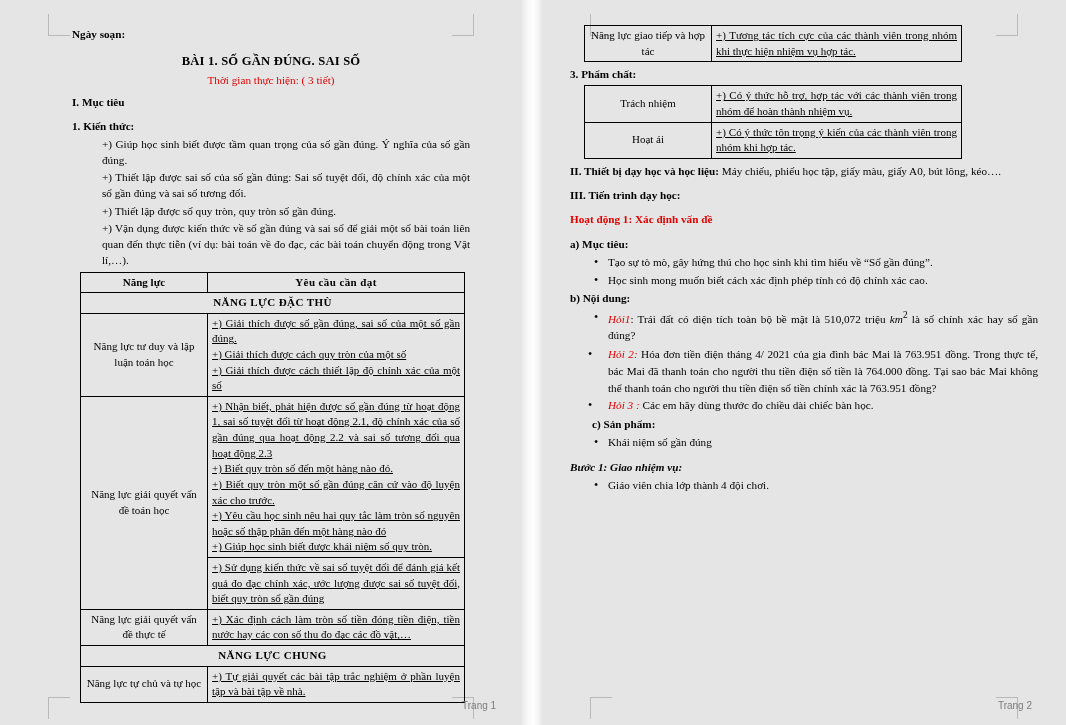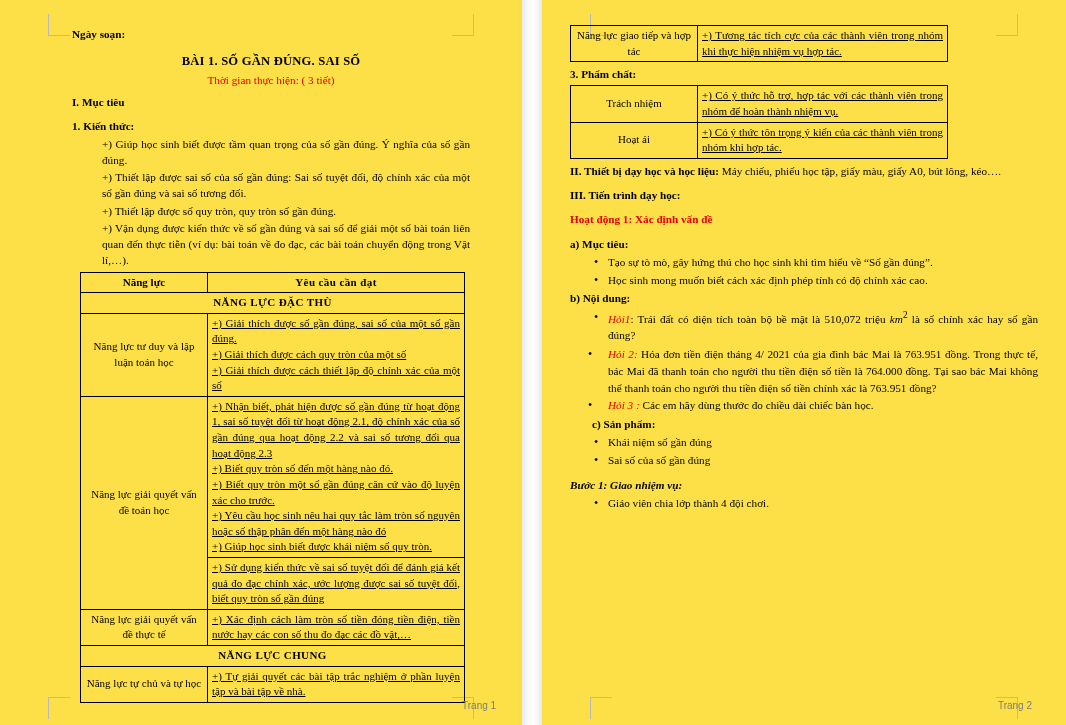--- a/index.html
+++ b/index.html
@@ -5,21 +5,21 @@
   html,body{margin:0;padding:0;}
   body{
     width:1066px;height:725px;
     background:#ffffff;
     font-family:"Liberation Serif","DejaVu Serif",serif;
     color:#000000;
     overflow:hidden;
     position:relative;
   }
   .pages{position:absolute;inset:0;display:flex;}
-  .page{position:relative;width:522px;height:725px;background:#fde047;overflow:hidden;}
+  .page{position:relative;width:522px;height:725px;background:#e5e5e5;overflow:hidden;}
   .page.right{width:524px;}
   .gutter{width:20px;height:725px;
     background:linear-gradient(to right,#e9e9e9 0%,#f7f7f7 25%,#ffffff 55%,#f2f2f2 85%,#e6e6e6 100%);
   }
   
   .mark{position:absolute;width:22px;height:22px;pointer-events:none;}
   .mark i{position:absolute;background:#b9b9b9;display:block;}
   .mark.tl{top:14px;left:48px;}
   .mark.tl i:nth-child(1){left:0;top:0;width:1px;height:22px;}
   .mark.tl i:nth-child(2){left:0;top:21px;width:22px;height:1px;}
@@ -46,21 +46,21 @@
   .subtitle{color:#e00000;text-align:center;font-size:11.2px;margin:0 0 8px 0;}
   .ind2{padding-left:22px;}
   .hang{padding-left:30px;text-indent:0;}
 
   ul.bul{margin:2px 0 2px 0;padding-left:38px;list-style:none;}
   ul.bul>li{position:relative;font-size:11.2px;line-height:1.5;margin-bottom:1px;}
   ul.bul>li:before{content:"\2022";position:absolute;left:-14px;top:-1px;font-size:12px;}
   ul.bul.wide>li:before{left:-20px;}
 
   table.t{border-collapse:collapse;width:385px;margin:3px 0 4px 8px;table-layout:fixed;}
-  .page.right table.t{width:378px;margin-left:0;}
+  .page.right table.t{width:378px;margin-left:14px;}
   table.t td{border:1px solid #000;font-size:11px;line-height:1.42;vertical-align:middle;padding:2px 4px;}
   td.lab{text-align:center;width:118px;}
   .page.right td.lab{width:118px;}
   td.val{text-align:justify;padding:2px 6px 2px 6px;text-decoration:underline;}
   td.span{text-align:center;font-weight:bold;letter-spacing:.4px;font-size:11.4px;padding:2px 0;}
   td.topal{vertical-align:top;}
   .pl{display:block;text-indent:0;}
 
   .earth-wrap{text-align:center;margin:6px 0 2px 0;}
   .earth{width:142px;height:142px;background:#050608;display:inline-block;position:relative;overflow:hidden;}
@@ -249,21 +249,20 @@
 
 
       <ul class="bul wide">
         <li class="just"><span class="i red">Hỏi 2:</span><span> Hóa đơn tiền điện tháng  4/ 2021  của gia đình bác Mai là  763.951  đồng. Trong thực tế, bác Mai đã thanh toán cho người thu tiền điện số tiền là 764.000 đồng. Tại sao bác Mai không thể thanh toán cho người thu tiền điện số tiền chính xác là  763.951 đồng?</span></li>
         <li><span class="i red">Hỏi 3 :</span><span> Các em hãy dùng thước đo chiều dài chiếc bàn học.</span></li>
       </ul>
 
       <p class="ln b ind2">c) Sản phẩm:</p>
       <ul class="bul">
         <li>Khái niệm số gần đúng</li>
-        <li>Sai số của số gần đúng</li>
       </ul>
 
       <p class="ln b i sp">Bước 1: Giao nhiệm vụ:</p>
       <ul class="bul">
         <li>Giáo viên chia lớp thành 4 đội chơi.</li>
       </ul>
 
     </div>
     <div class="footer">Trang 2</div>
   </div>

